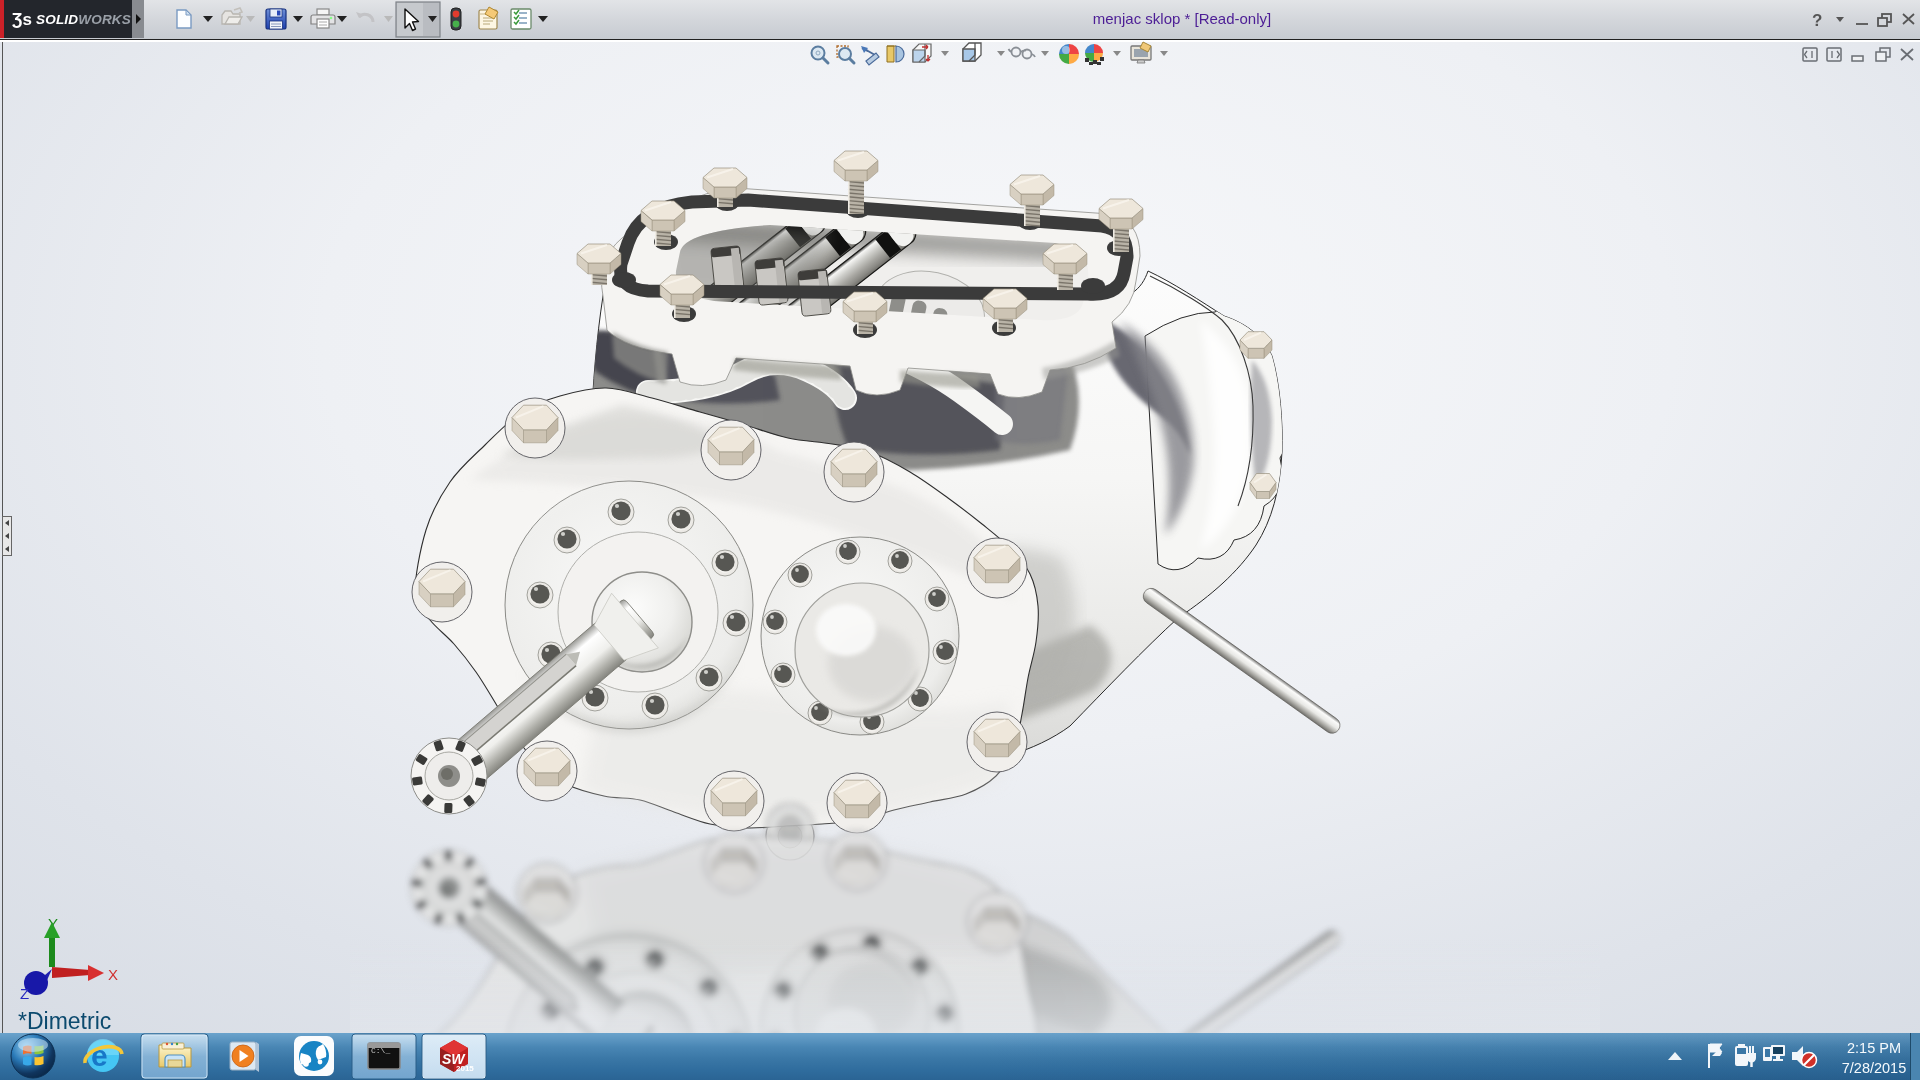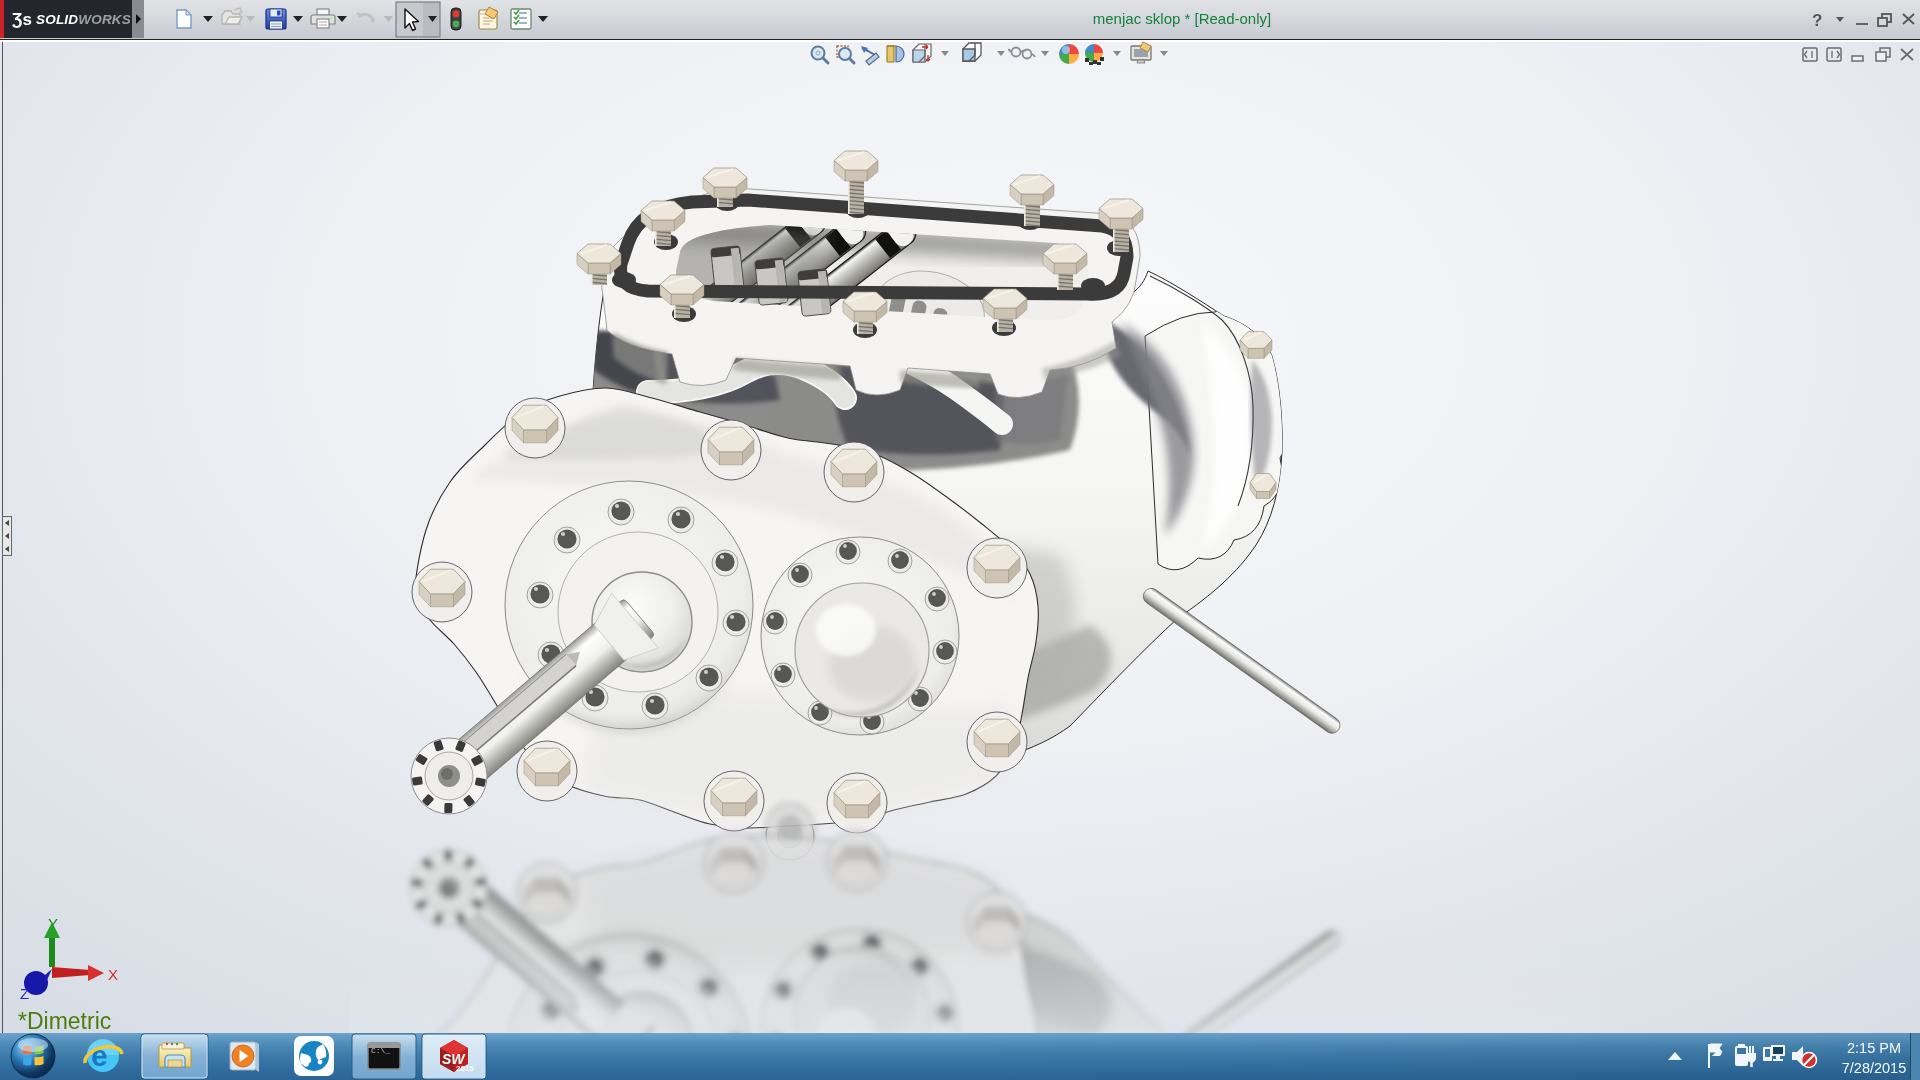--- a/index.html
+++ b/index.html
@@ -1,24 +1,24 @@
 <!DOCTYPE html>
 <html><head><meta charset="utf-8"><style>
 *{margin:0;padding:0;box-sizing:border-box}
 html,body{width:1920px;height:1080px;overflow:hidden;font-family:"Liberation Sans",sans-serif}
 #titlebar{position:absolute;left:0;top:0;width:1920px;height:40px;background:linear-gradient(#e2e4e7,#d2d5da 55%,#c7cbd1);border-bottom:1.5px solid #222}
 #swlogo{position:absolute;left:0;top:0;width:132px;height:38px;background:#23262c;display:flex;align-items:center}
 #redstripe{position:absolute;left:0;top:0;width:4px;height:38px;background:#cc2128}
 #logotab{position:absolute;left:132px;top:0;width:12px;height:38px;background:#888b90;display:flex;align-items:center;justify-content:center}
-#title{position:absolute;left:982px;top:0;width:400px;height:40px;line-height:38px;font-size:15px;color:#15803d;text-align:center}
+#title{position:absolute;left:982px;top:0;width:400px;height:40px;line-height:38px;font-size:15px;color:#4c1d95;text-align:center}
 #viewport{position:absolute;left:0;top:42px;width:1920px;height:991px;background:radial-gradient(ellipse 1500px 900px at 52% 30%, #f7f8fa 0%, #eef0f4 45%, #dfe3ea 80%, #d8dde5 100%)}
 #vpline{position:absolute;left:2px;top:42px;width:1px;height:991px;background:#555}
 #fmtab{position:absolute;left:2px;top:516px;width:10px;height:40px;background:#e8e8e8;border:1px solid #666;display:flex;flex-direction:column;align-items:center;justify-content:space-around}
 .tri-l{width:0;height:0;border-top:3px solid transparent;border-bottom:3px solid transparent;border-right:4px solid #444}
-#dimetric{position:absolute;left:18px;top:1008px;font-size:23px;color:#4d7c0f}
+#dimetric{position:absolute;left:18px;top:1008px;font-size:23px;color:#0c4a6e}
 #taskbar{position:absolute;left:0;top:1033px;width:1920px;height:47px;background:linear-gradient(#6ba3cc,#4986b4 30%,#3a77a6 55%,#2f6c9d 80%,#2a6494)}
 </style></head><body>
 <div id="viewport"></div>
 
 <svg id="model" width="1920" height="1080" viewBox="0 0 1920 1080" style="position:absolute;left:0;top:0">
 <defs>
 <radialGradient id="scw" cx="38%" cy="35%" r="75%">
         <stop offset="0" stop-color="#f6f6f4"></stop>
         <stop offset="0.6" stop-color="#dadad6"></stop>
         <stop offset="1" stop-color="#ababa5"></stop>

